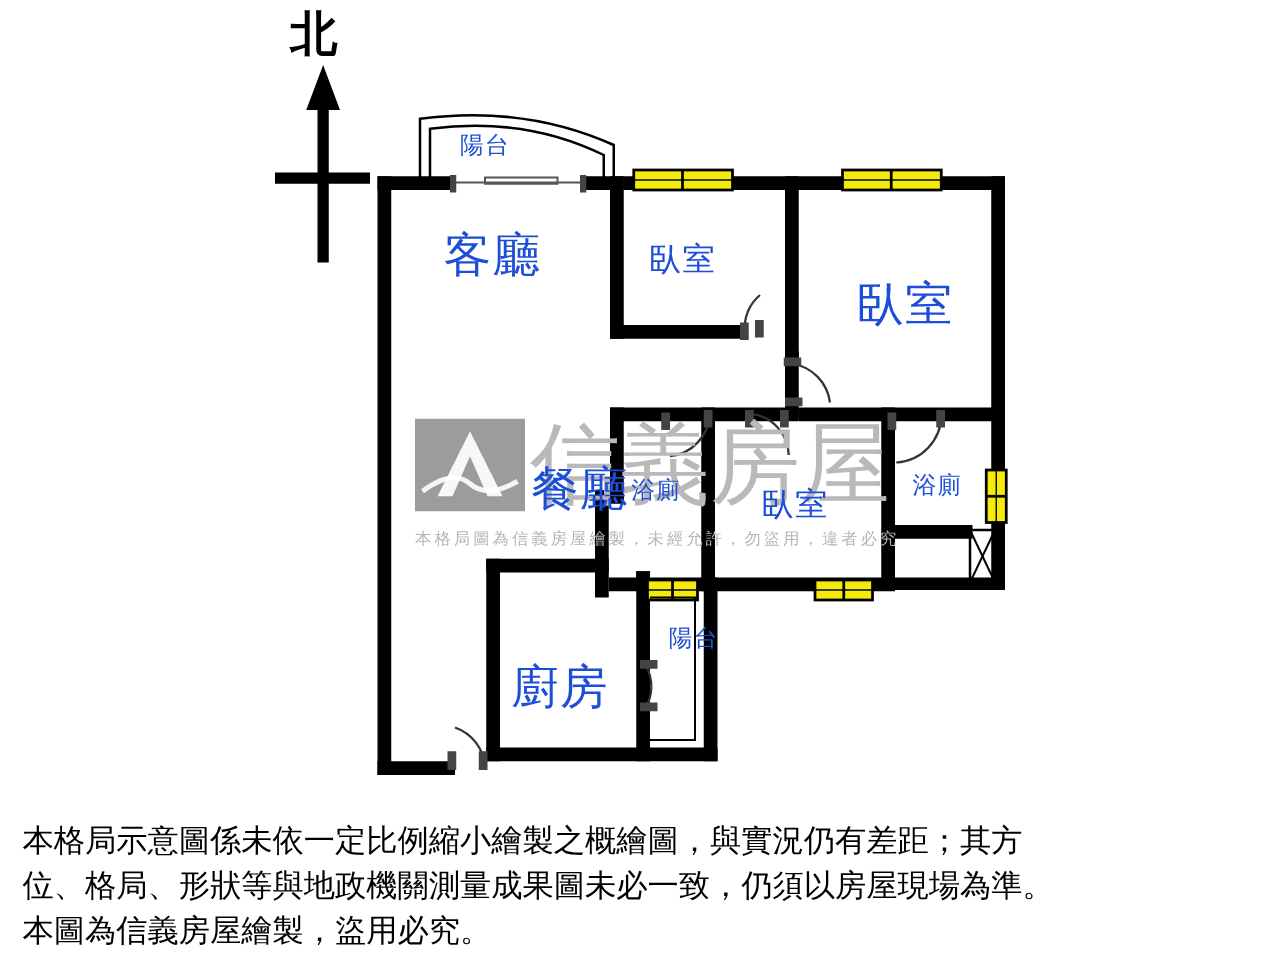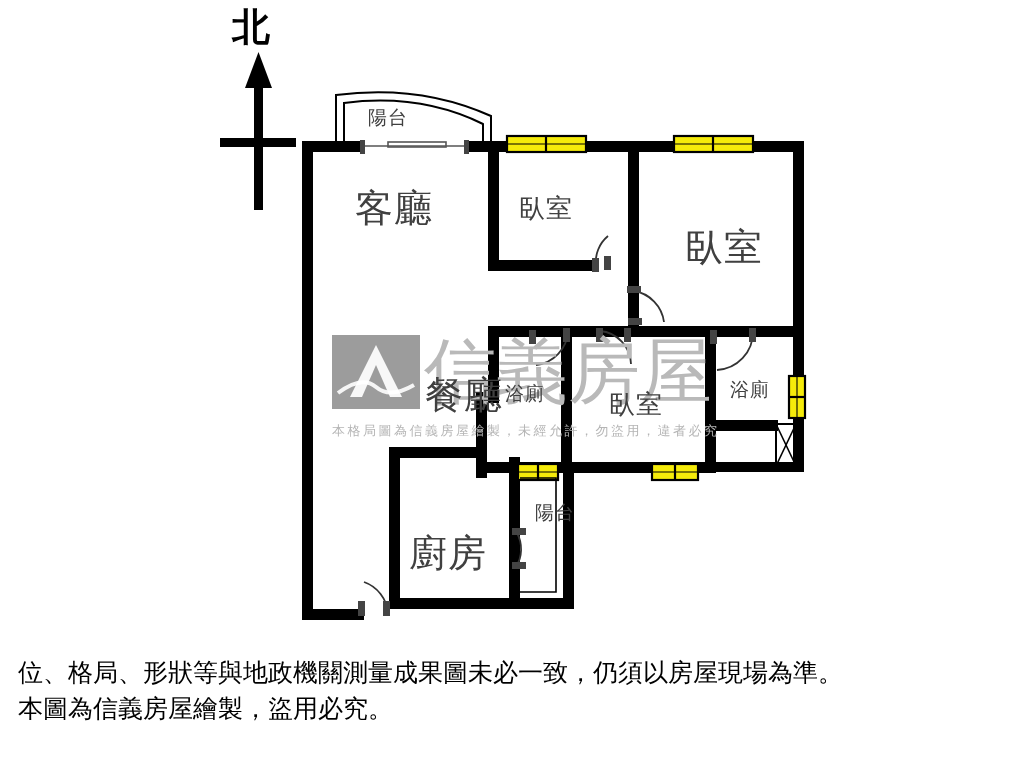--- a/index.html
+++ b/index.html
@@ -28,22 +28,22 @@
     left: 0;
     top: 0;
     width: 1024px;
     height: 768px;
     display: block;
   }
 
   
   .room-label {
     position: absolute;
-    color: #404040;
-    font-family: Liberation Serif, serif;
+    color: #1d4ed8;
+    font-family: Liberation Mono, monospace;
     font-weight: 400;
     white-space: nowrap;
     letter-spacing: 1px;
     line-height: 1;
     z-index: 6;
   }
   .rl-big   { font-size: 38px; }
   .rl-mid   { font-size: 26px; }
   .rl-small { font-size: 19px; }
 
@@ -318,15 +318,16 @@
         <path d="M6 58 Q30 40 44 52 Q58 64 82 50" fill="none" stroke="#ffffff" stroke-width="4" opacity="0.9"></path>
       </svg>
     </div>
     <div class="wm-brand">信義房屋</div>
     <div class="wm-note">本格局圖為信義房屋繪製，未經允許，勿盜用，違者必究</div>
   </div>
 
 </div>
 
 <div id="disclaimer">
+  <div>本格局示意圖係未依一定比例縮小繪製之概繪圖，與實況仍有差距；其方</div>
   <div>位、格局、形狀等與地政機關測量成果圖未必一致，仍須以房屋現場為準。</div>
   <div>本圖為信義房屋繪製，盜用必究。</div>
 </div>
 
 </body></html>

